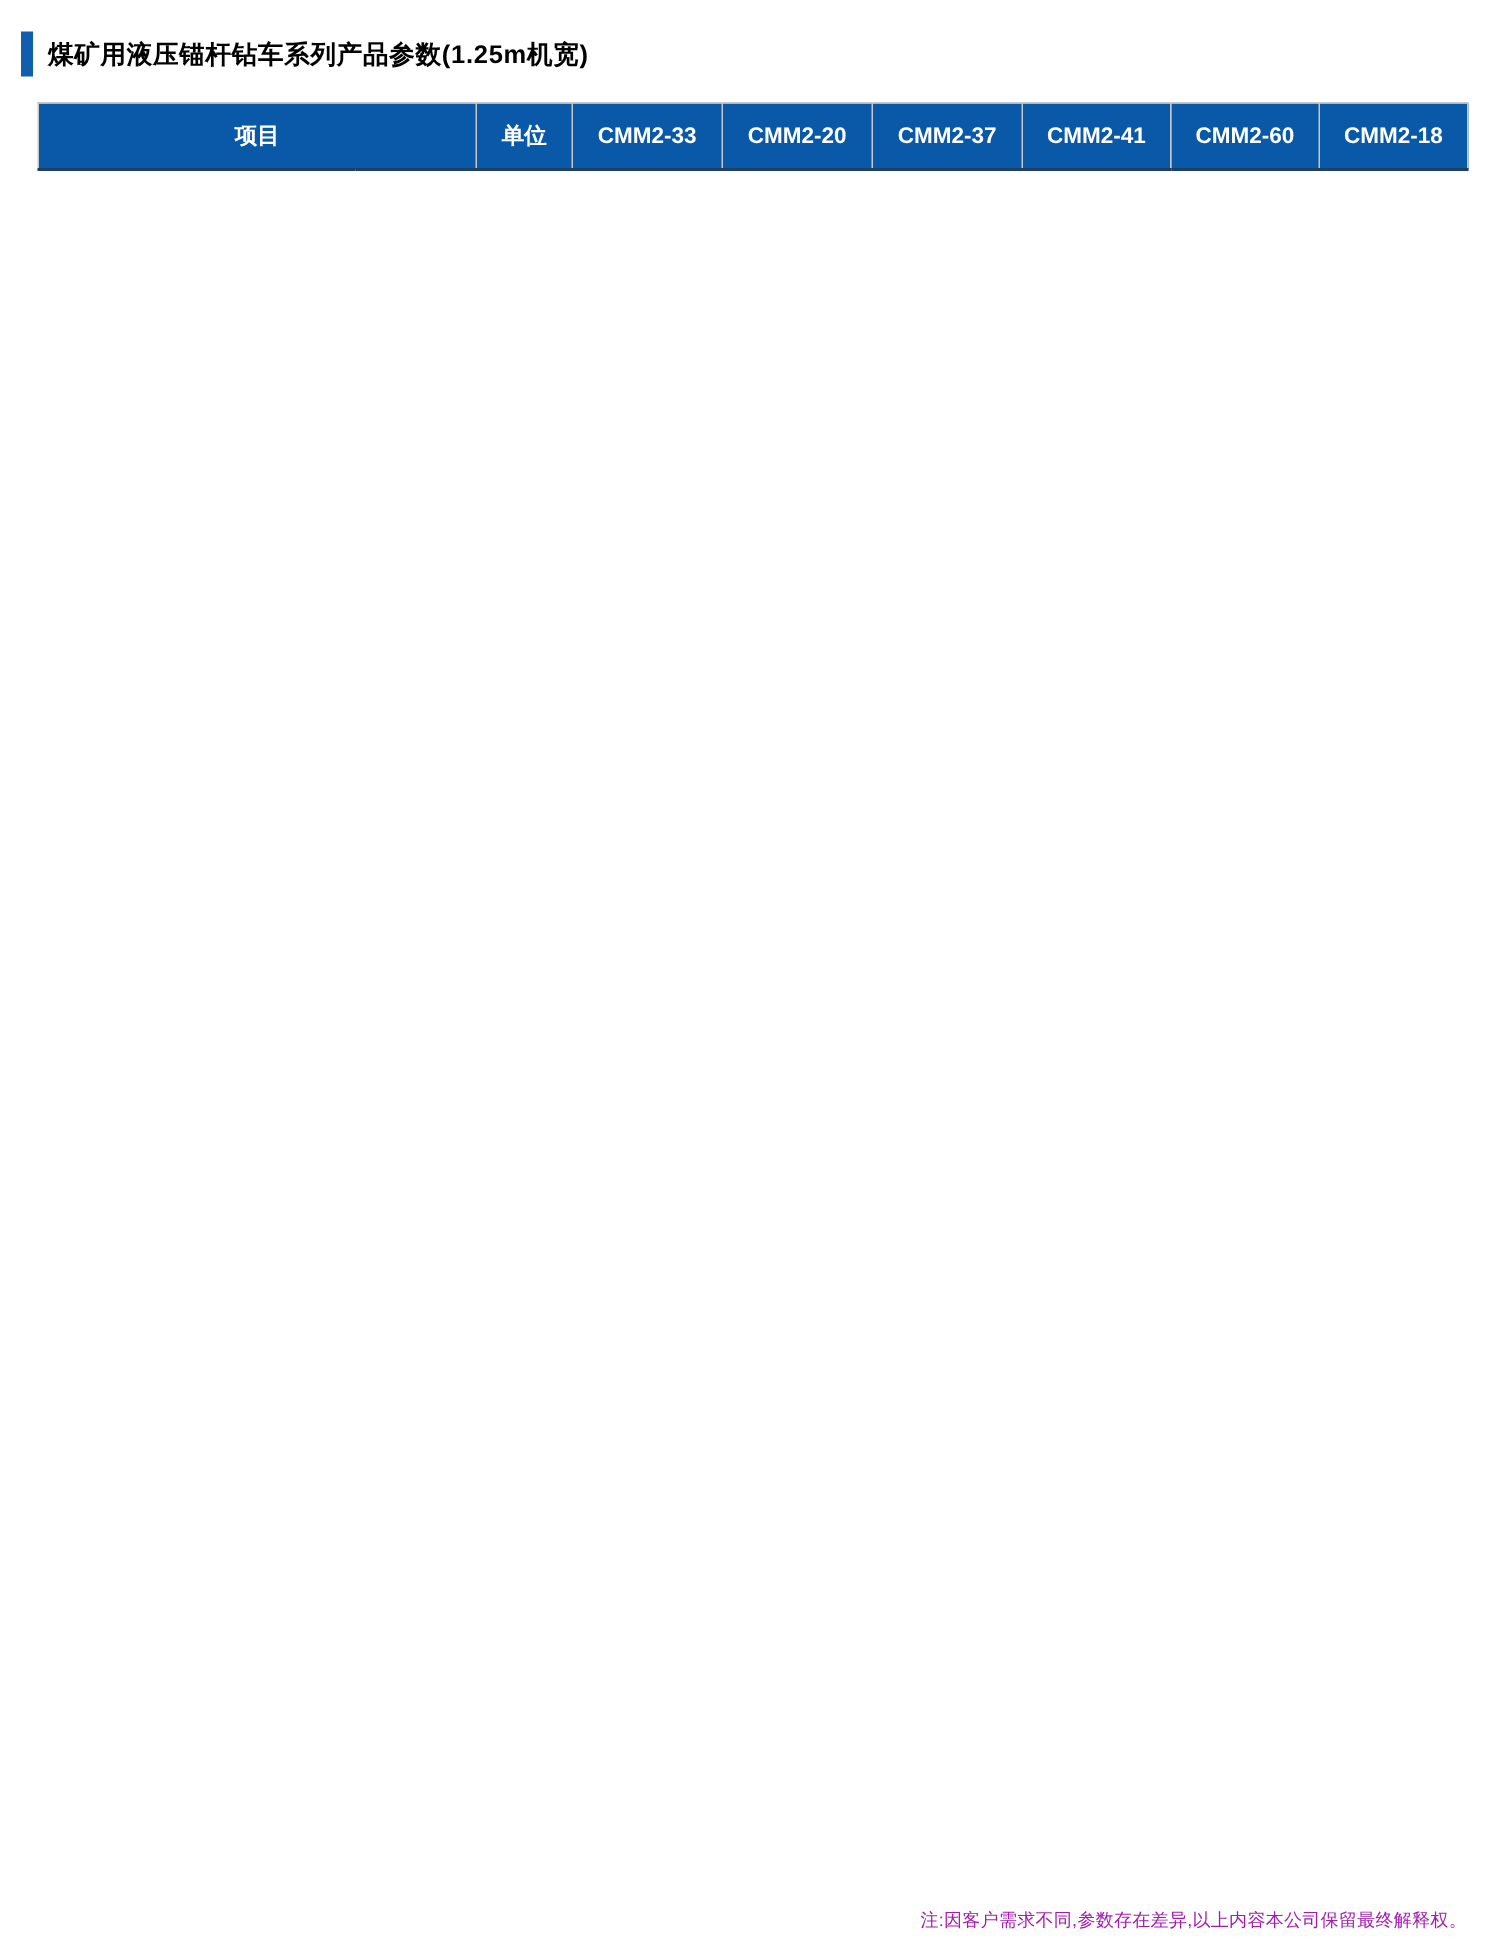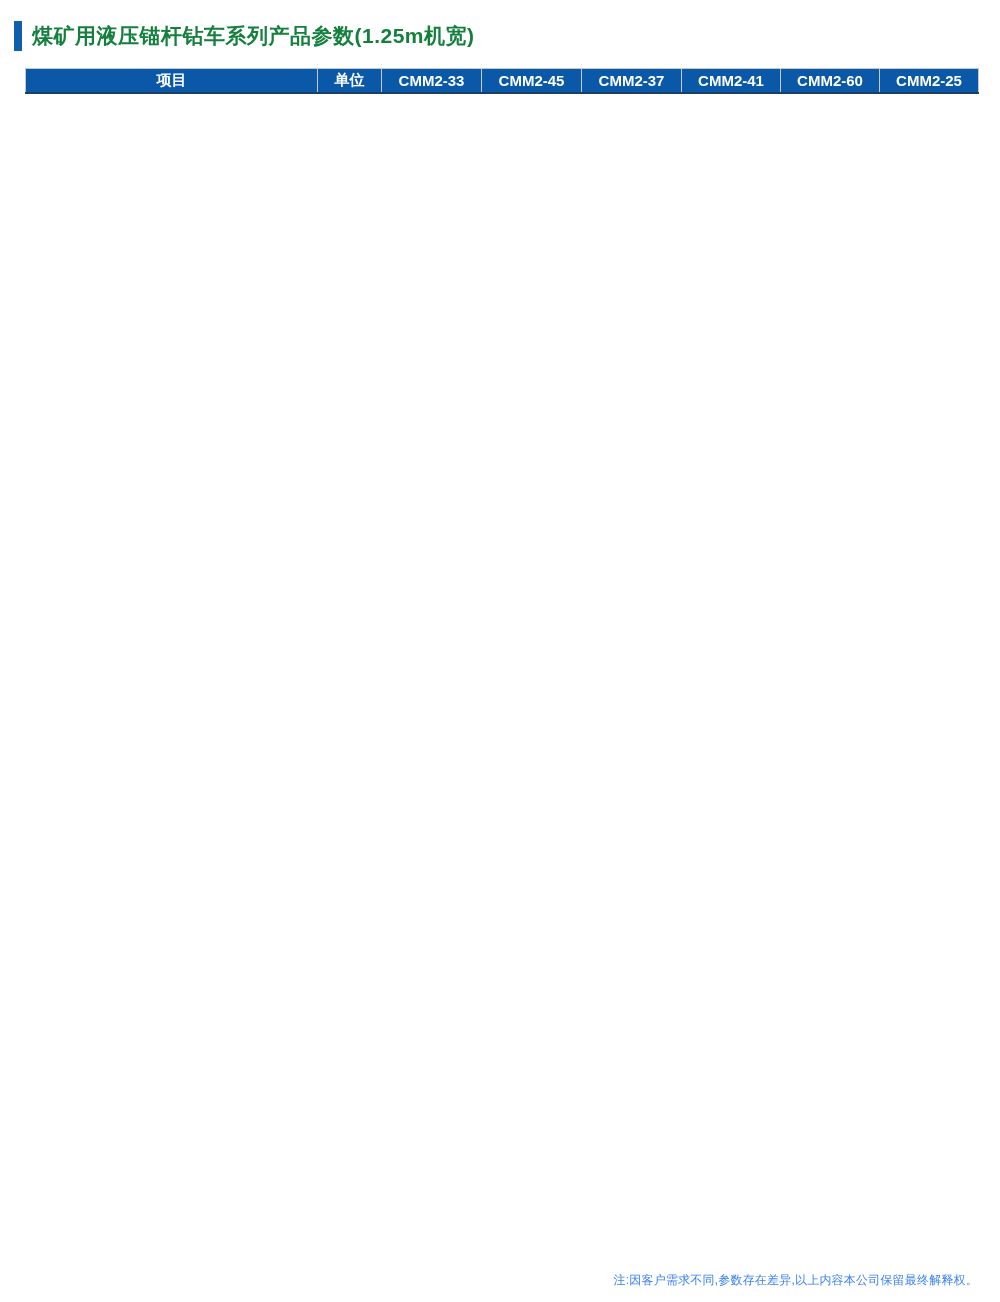--- a/index.html
+++ b/index.html
@@ -3,35 +3,35 @@
 <meta charset="utf-8">
 <style>
   * { margin:0; padding:0; box-sizing:border-box; }
   html,body { background:#ffffff; }
   body {
     width:1000px; height:1302px; position:relative; overflow:hidden;
     font-family:"Liberation Sans","DejaVu Sans",sans-serif;
   }
   .title-bar { position:absolute; left:14px; top:21px; display:flex; align-items:center; }
   .accent { width:8px; height:30px; background:#0f5fae; margin-right:10px; }
-  .page-title { font-size:21px; font-weight:bold; color:#15803d; letter-spacing:0.5px; }
+  .page-title { font-size:17px; font-weight:bold; color:#000000; letter-spacing:0.5px; }
 
   table.spec {
     position:absolute; left:25px; top:68px; width:953px;
     border-collapse:collapse; table-layout:fixed;
     border:1px solid #a8a8a8;
   }
   table.spec th {
     background:#0a58a8; color:#ffffff; font-size:15px; font-weight:bold;
-    height:24px; border:1px solid #c8c8c8; border-bottom:2px solid #1e3f66;
+    height:44px; border:1px solid #c8c8c8; border-bottom:2px solid #1e3f66;
     text-align:center; vertical-align:middle;
   }
   .footnote {
     position:absolute; right:22px; top:1272px;
-    font-size:12px; color:#3b82f6; text-align:right; letter-spacing:0.2px;
+    font-size:12px; color:#a21caf; text-align:right; letter-spacing:0.2px;
   }
 </style>
 </head>
 <body>
 
 <div class="title-bar">
   <div class="accent"></div>
   <div class="page-title">煤矿用液压锚杆钻车系列产品参数(1.25m机宽)</div>
 </div>
 
@@ -46,23 +46,23 @@
       <col style="width:100px">
     <col style="width:99px">
       <col style="width:99px">
       <col style="width:99px">
   </colgroup>
   <thead>
     <tr>
       <th colspan="3">项目</th>
       <th>单位</th>
       <th>CMM2-33</th>
-      <th>CMM2-45</th>
+      <th>CMM2-20</th>
       <th>CMM2-37</th>
       <th>CMM2-41</th>
       <th>CMM2-60</th>
-      <th>CMM2-25</th>
+      <th>CMM2-18</th>
     </tr>
   </thead>
   <tbody></tbody>
 </table>
 
 <div class="footnote">注:因客户需求不同,参数存在差异,以上内容本公司保留最终解释权。</div>
 
 </body></html>

